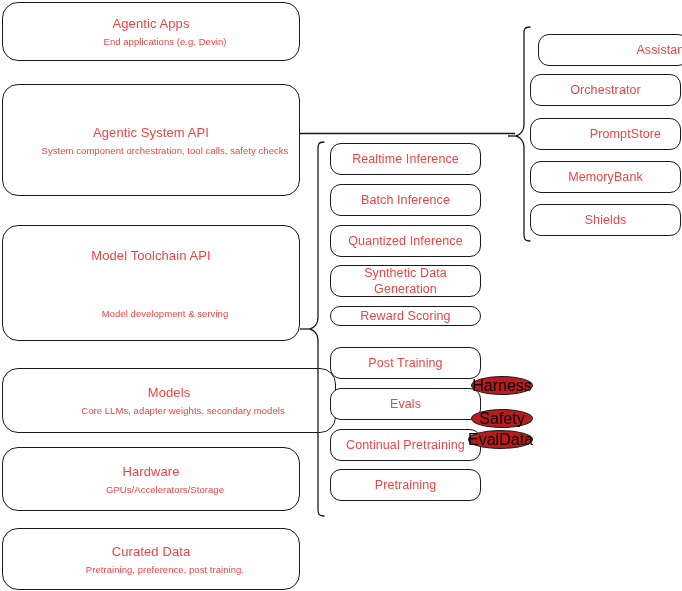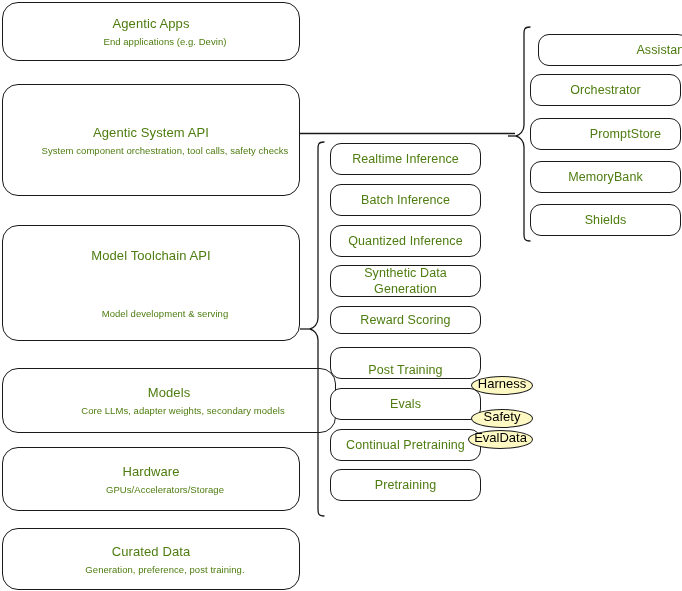--- a/index.html
+++ b/index.html
@@ -19,21 +19,21 @@
     position: absolute;
     box-sizing: border-box;
     border: 1.3px solid #1a1a1a;
     border-radius: 14px;
     background: #ffffff;
     display: flex;
     flex-direction: column;
     align-items: center;
     justify-content: center;
     text-align: center;
-    color: #4d7c0f;
+    color: #ef4444;
   }
   .box .title {
     font-size: 13px;
     line-height: 17px;
     letter-spacing: 0.1px;
   }
   .box .subtitle {
     font-size: 9.5px;
     line-height: 13px;
     margin-top: 3px;
@@ -48,27 +48,27 @@
   }
   .cap-box .title {
     font-size: 12.5px;
     line-height: 16px;
   }
   .pill {
     position: absolute;
     box-sizing: border-box;
     border: 1.3px solid #1a1a1a;
     border-radius: 50%;
-    background: #fef9c3;
+    background: #b91c1c;
     display: flex;
-    align-items: flex-start;
+    align-items: center;
     justify-content: center;
     text-align: center;
     color: #000000;
-    font-size: 13px;
+    font-size: 16px;
     line-height: 14px;
     z-index: 5;
   }
   .bracket {
     position: absolute;
     z-index: 2;
   }
   .bracket svg {
     display: block;
     overflow: visible;
@@ -107,21 +107,21 @@
     <div class="subtitle">Core LLMs, adapter weights, secondary models</div>
   </div>
 
   <div class="box layer-box" style="left:2px; top:447px; width:298px; height:64px;">
     <div class="title">Hardware</div>
     <div class="subtitle">GPUs/Accelerators/Storage</div>
   </div>
 
   <div class="box layer-box" style="left:2px; top:528px; width:298px; height:62px;">
     <div class="title">Curated Data</div>
-    <div class="subtitle">Generation, preference, post training.</div>
+    <div class="subtitle">Pretraining, preference, post training.</div>
   </div>
 
   <div class="connector" style="left:300px; top:126px; width:222px; height:16px;">
     <svg width="222" height="16" viewBox="0 0 222 16">
       <path d="M0,7.5 L215,7.5" fill="none" stroke="#1a1a1a" stroke-width="1.3"></path>
     </svg>
   </div>
 
   <div class="bracket" style="left:300px; top:140px; width:26px; height:380px;">
     <svg width="26" height="380" viewBox="0 0 26 380">
@@ -141,24 +141,24 @@
   </div>
   <div class="box cap-box" style="left:330px; top:143px; width:151px; height:32px;">
     <div class="title">Realtime Inference</div>
   </div>
   <div class="box cap-box" style="left:330px; top:225px; width:151px; height:32px;">
     <div class="title">Quantized Inference</div>
   </div>
   <div class="box cap-box" style="left:330px; top:265px; width:151px; height:32px;">
     <div class="title">Synthetic Data Generation</div>
   </div>
-  <div class="box cap-box" style="left:330px; top:306px; width:151px; height:28px;">
+  <div class="box cap-box" style="left:330px; top:306px; width:151px; height:20px;">
     <div class="title">Reward Scoring</div>
   </div>
-  <div class="box cap-box" style="left:330px; top:347px; width:151px; height:32px;justify-content:flex-end;">
+  <div class="box cap-box" style="left:330px; top:347px; width:151px; height:32px;">
     <div class="title">Post Training</div>
   </div>
   <div class="box cap-box" style="left:330px; top:388px; width:151px; height:32px;justify-content:center;">
     <div class="title">Evals</div>
   </div>
   <div class="box cap-box" style="left:330px; top:429px; width:151px; height:32px;">
     <div class="title">Continual Pretraining</div>
   </div>
   <div class="box cap-box" style="left:330px; top:469px; width:151px; height:32px;">
     <div class="title">Pretraining</div>

